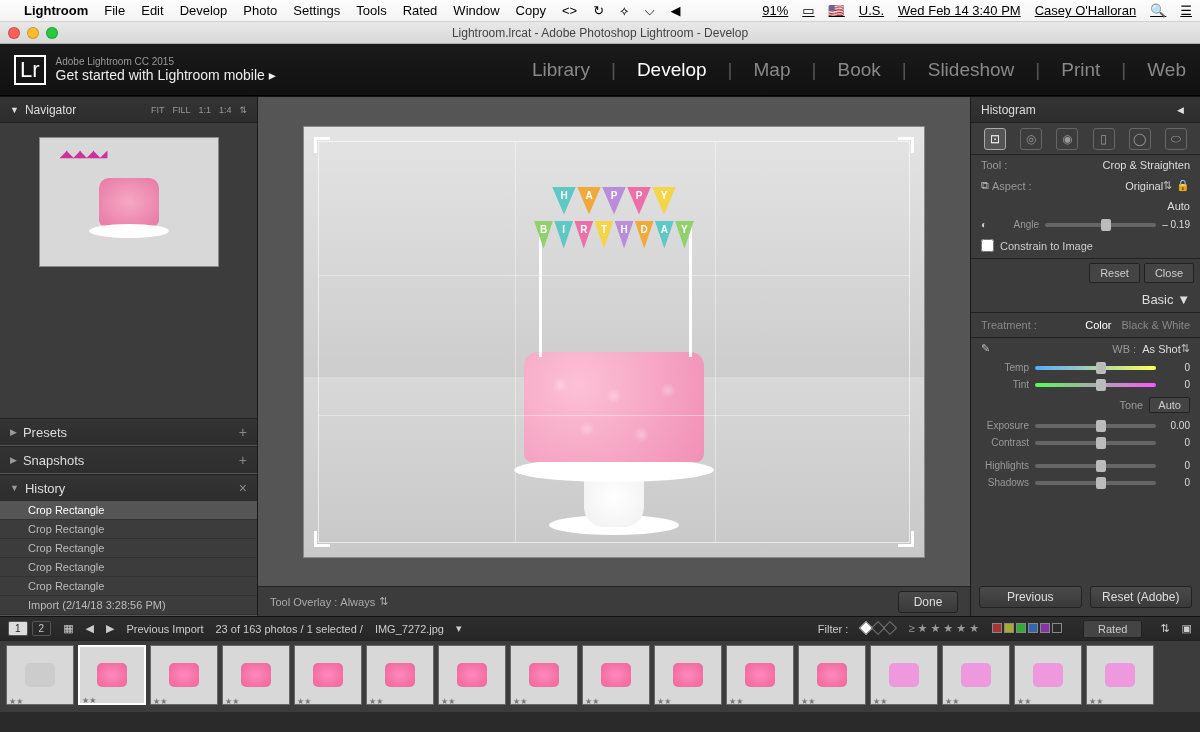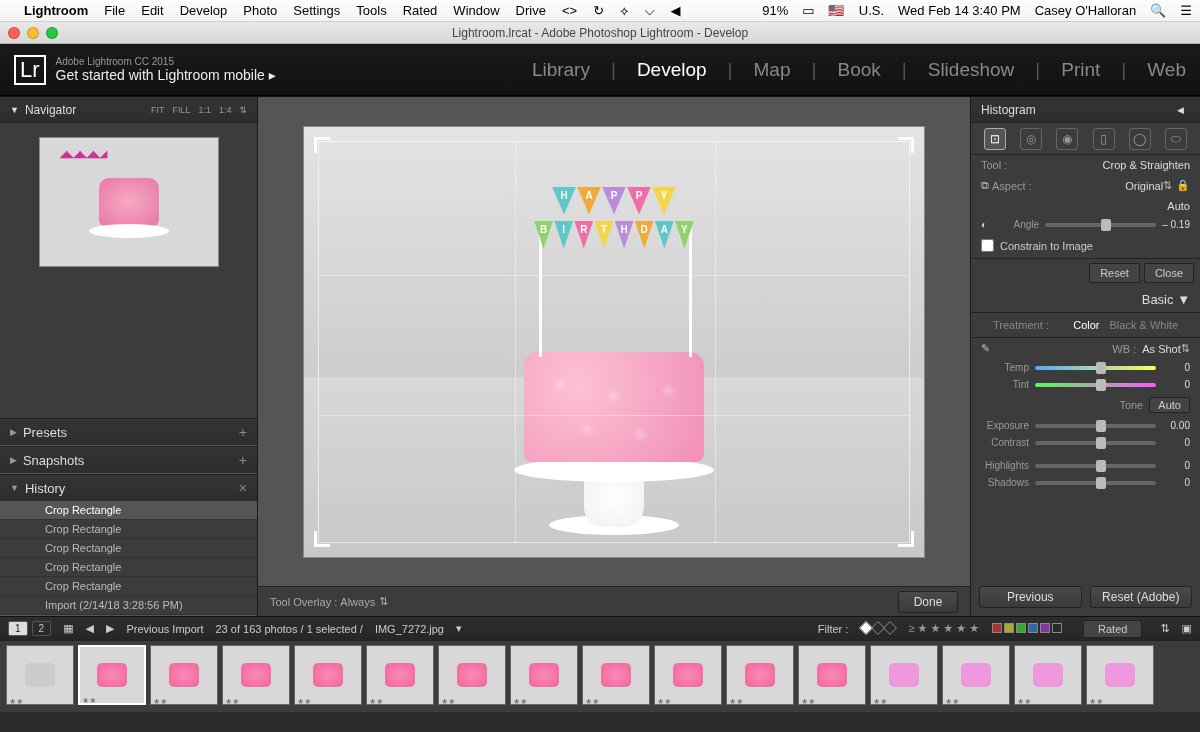--- a/index.html
+++ b/index.html
@@ -1,21 +1,21 @@
 <!DOCTYPE html>
 <html><head>
 <meta charset="utf-8">
 <style>
 * { margin: 0; padding: 0; box-sizing: border-box; font-family: -apple-system, "Helvetica Neue", Arial, sans-serif; }
 body { width: 1200px; height: 732px; background: #2a2a2a; overflow: hidden; font-size: 12px; color: #ccc; }
 
 
 .menubar { height: 22px; background: linear-gradient(#fdfdfd,#f3f3f3); display:flex; align-items:center; padding:0 8px; color:#000; font-size:13px; gap:16px; border-bottom:1px solid #d0d0d0;}
 .menubar .left { display:flex; align-items:center; gap:16px;}
-.menubar .right { margin-left:auto; display:flex; align-items:flex-end; gap:14px;}
+.menubar .right { margin-left:auto; display:flex; align-items:flex-end; gap:14px;text-decoration:underline;}
 .apple { font-size:15px; }
 .menubar .app-name { font-weight:600; }
 
 
 .titlebar { height:22px; background:linear-gradient(#e8e8e8,#d8d8d8); border-bottom:1px solid #b0b0b0; display:flex; align-items:center; justify-content:center; position:relative; color:#444; font-size:12px;}
 .tl-buttons { position:absolute; left:8px; display:flex; gap:7px;}
 .tlb { width:12px; height:12px; border-radius:50%; border:0.5px solid rgba(0,0,0,.2);}
 .tlb.r{background:#ff5f56;} .tlb.y{background:#ffbd2e;} .tlb.g{background:#27c93f;}
 
 
@@ -46,21 +46,21 @@
 .cake-mini::after{content:""; position:absolute; bottom:-12px; left:-10px; width:80px; height:14px; background:#fff; border-radius:50%;}
 .bunting-mini{position:absolute; top:10px; left:20px; right:20px; height:20px;}
 .bunting-mini::before{content:"◢◣◢◣◢◣◢"; font-size:10px; color:#c39; letter-spacing:-1px; position:absolute; top:0;}
 
 .panel-section { border-top:1px solid #222; border-bottom:1px solid #555;}
 .panel-section .hdr{height:26px; background:linear-gradient(#343434,#2d2d2d); display:flex; align-items:center; padding:0 10px; color:#ddd; font-size:13px;}
 .panel-section .hdr .tri{font-size:9px; margin-right:6px; color:#999;}
 .panel-section .hdr .end{margin-left:auto; color:#888; font-size:14px;}
 
 .hist-list{max-height:150px; overflow:hidden;}
-.hist-item{padding:3px 12px 3px 45px; font-size:11px; color:#bbb; border-bottom:1px solid #323232; display:flex;}
+.hist-item{padding:3px 12px 3px 28px; font-size:11px; color:#bbb; border-bottom:1px solid #323232; display:flex;}
 .hist-item.sel{background:#555; color:#fff;}
 .hist-item .val{margin-left:auto; color:#888;}
 
 .btnrow{display:flex; gap:8px; padding:8px;}
 .btn{flex:1; height:22px; background:linear-gradient(#4a4a4a,#3a3a3a); border:1px solid #222; border-radius:3px; color:#ddd; font-size:12px; display:flex; align-items:center; justify-content:center;}
 
 
 .canvas-area{flex:1; display:flex; align-items:center; justify-content:center; padding:20px;}
 .photo{width:620px; height:430px; background:linear-gradient(#e4e4e4,#ccc 60%,#d0d0d0); position:relative; box-shadow:0 0 0 1px #888;}
 .marble{position:absolute; bottom:0; left:0; right:0; height:180px; background:linear-gradient(#d8d8d8,#c8c8c8);}
@@ -116,21 +116,21 @@
 .slider-row .knob{position:absolute; top:-4px; left:50%; width:10px; height:12px; background:#bbb; border-radius:2px;}
 .slider-row .num{width:34px; text-align:right; color:#ddd; padding-left:4px;}
 
 .check-row{display:flex; align-items:flex-end; padding:6px 10px; font-size:11px;}
 .check-row input{margin-right:6px;}
 
 .reset-row{display:flex; justify-content:flex-end; gap:4px; padding:4px 6px; border-top:1px solid #222;}
 .mini-btn{padding:3px 10px; background:#444; border:1px solid #222; border-radius:2px; font-size:11px; color:#ccc;}
 
 .basic-hdr{display:flex; justify-content:flex-end; align-items:center; padding:5px 10px; border-bottom:1px solid #222; color:#ddd; font-size:13px;}
-.treat-row{display:flex; padding:6px 22px; font-size:11px; gap:10px; align-items:center; border-bottom:1px solid #222;}
+.treat-row{display:flex; padding:6px 10px; font-size:11px; gap:10px; align-items:center; border-bottom:1px solid #222;}
 .treat-row .t-lbl{color:#888;}
 .treat-row .t-opt{color:#fff;}
 .treat-row .t-opt.dim{color:#888;}
 
 
 .info-strip{height:24px; background:linear-gradient(#2e2e2e,#262626); display:flex; align-items:center; padding:0 8px; font-size:11px; color:#ccc; gap:12px; border-top:1px solid #111;}
 .info-strip .stars{color:#999;}
 .info-strip .filter-lbl{margin-left:auto;}
 .diamond{display:inline-block; width:10px; height:10px; transform:rotate(45deg); border:1px solid #777; margin:0 1px;}
 .diamond.on{background:#fff;}
@@ -155,21 +155,21 @@
     <span class="apple"></span>
     <span class="app-name">Lightroom</span>
     <span>File</span>
     <span>Edit</span>
     <span>Develop</span>
     <span>Photo</span>
     <span>Settings</span>
     <span>Tools</span>
     <span>Rated</span>
     <span>Window</span>
-    <span>Drive</span>
+    <span>Copy</span>
     <span>&lt;&gt;</span>
     <span>↻</span>
     <span>⟡</span>
     <span>⌵</span>
     <span>◀</span>
   </div>
   <div class="right">
     <span>91%</span>
     <span>▭</span>
     <span>🇺🇸</span>

